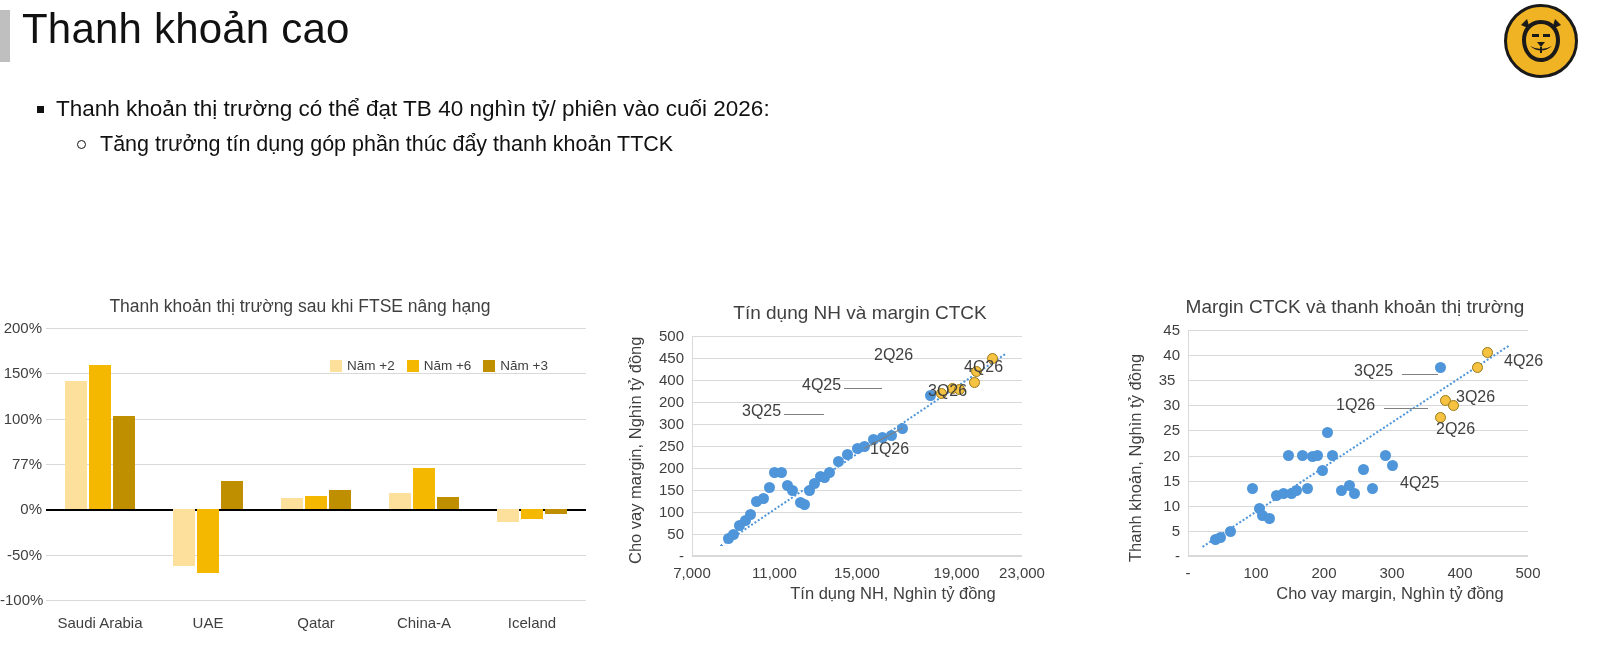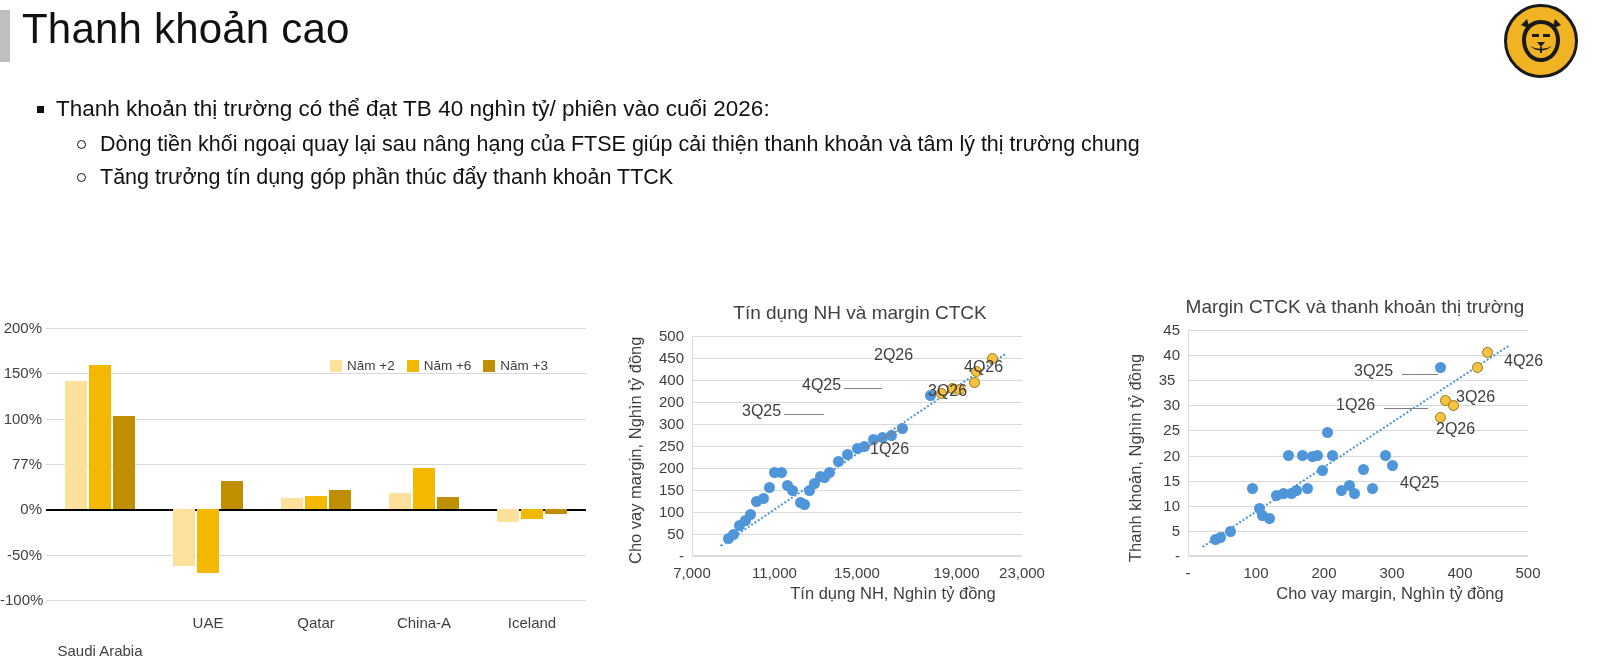--- a/index.html
+++ b/index.html
@@ -204,25 +204,25 @@
       <path d="M30 21 h7 v3 h-7 z"></path>
       <path d="M24 29 h8 l-4 5 z"></path>
       <path d="M17 33 q11 9 22 0 q-11 6 -22 0 z"></path>
       <path d="M27 34 h2 v6 h-2 z"></path>
     </g>
   </svg>
 </div>
 
 <div class="bullets">
   <div class="bullet-l1">Thanh khoản thị trường có thể đạt TB 40 nghìn tỷ/ phiên vào cuối 2026:</div>
-  <div class="bullet-l2">Dòng tiền khối ngoại quay lại sau nâng hạng của FTSE giúp cải thiện thanh khoản và tâm lý thị trường chung</div>
   <div class="bullet-l2">Tăng trưởng tín dụng góp phần thúc đẩy thanh khoản TTCK</div>
 </div>
 
 <div class="chart" id="chart1">
+  <div class="chart-title">Thanh khoản thị trường sau khi FTSE nâng hạng</div>
 
   <div class="legend1">
     <span class="li">
       <span class="sw" style="background:#fce09b"></span>
       <span>Năm +2</span>
     </span>
     <span class="li">
       <span class="sw" style="background:#f5b800"></span>
       <span>Năm +6</span>
     </span>
@@ -243,21 +243,21 @@
       <div class="tick c1-ytick" style="top: 127px;">77%</div>
       <div class="gridline" style="top: 181.333px; background: rgb(0, 0, 0); height: 2px;"></div>
       <div class="tick c1-ytick" style="top: 172.333px;">0%</div>
       <div class="gridline" style="top: 226.667px;"></div>
       <div class="tick c1-ytick" style="top: 217.667px;">-50%</div>
       <div class="gridline" style="top: 272px;"></div>
       <div class="tick c1-ytick" style="top: 263px;">-100%</div>
       <div class="bar" title="Năm +1 Saudi Arabia: 142%" style="left: 19px; width: 22px; background: rgb(252, 224, 155); bottom: 90.6667px; height: 128.747px;"></div>
       <div class="bar" title="Năm +2 Saudi Arabia: 159%" style="left: 43px; width: 22px; background: rgb(245, 184, 0); bottom: 90.6667px; height: 144.16px;"></div>
       <div class="bar" title="Năm +3 Saudi Arabia: 103%" style="left: 67px; width: 22px; background: rgb(191, 143, 0); bottom: 90.6667px; height: 93.3867px;"></div>
-      <div class="c1-cat" style="left: -16px; width: 140px; top: 286px; margin-top: 28px;">Saudi Arabia</div>
+      <div class="c1-cat" style="left: -16px; width: 140px; top: 286px;">Saudi Arabia</div>
       <div class="bar" title="Năm +1 UAE: -62%" style="left: 127px; width: 22px; background: rgb(252, 224, 155); bottom: 34.4533px; height: 56.2133px;"></div>
       <div class="bar" title="Năm +2 UAE: -70%" style="left: 151px; width: 22px; background: rgb(245, 184, 0); bottom: 27.2px; height: 63.4667px;"></div>
       <div class="bar" title="Năm +3 UAE: 31%" style="left: 175px; width: 22px; background: rgb(191, 143, 0); bottom: 90.6667px; height: 28.1067px;"></div>
       <div class="c1-cat" style="left: 92px; width: 140px; top: 286px;">UAE</div>
       <div class="bar" title="Năm +1 Qatar: 13%" style="left: 235px; width: 22px; background: rgb(252, 224, 155); bottom: 90.6667px; height: 11.7867px;"></div>
       <div class="bar" title="Năm +2 Qatar: 15%" style="left: 259px; width: 22px; background: rgb(245, 184, 0); bottom: 90.6667px; height: 13.6px;"></div>
       <div class="bar" title="Năm +3 Qatar: 21%" style="left: 283px; width: 22px; background: rgb(191, 143, 0); bottom: 90.6667px; height: 19.04px;"></div>
       <div class="c1-cat" style="left: 200px; width: 140px; top: 286px;">Qatar</div>
       <div class="bar" title="Năm +1 China-A: 18%" style="left: 343px; width: 22px; background: rgb(252, 224, 155); bottom: 90.6667px; height: 16.32px;"></div>
       <div class="bar" title="Năm +2 China-A: 46%" style="left: 367px; width: 22px; background: rgb(245, 184, 0); bottom: 90.6667px; height: 41.7067px;"></div>

